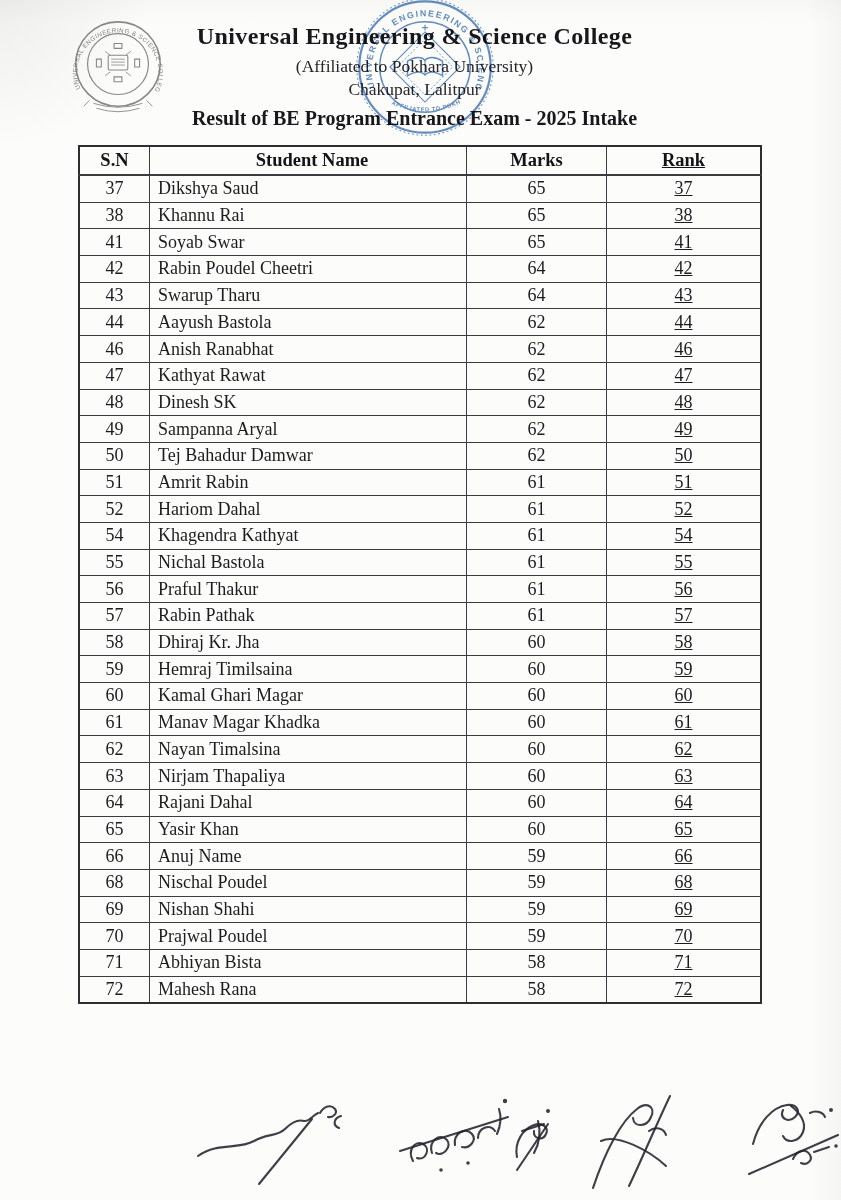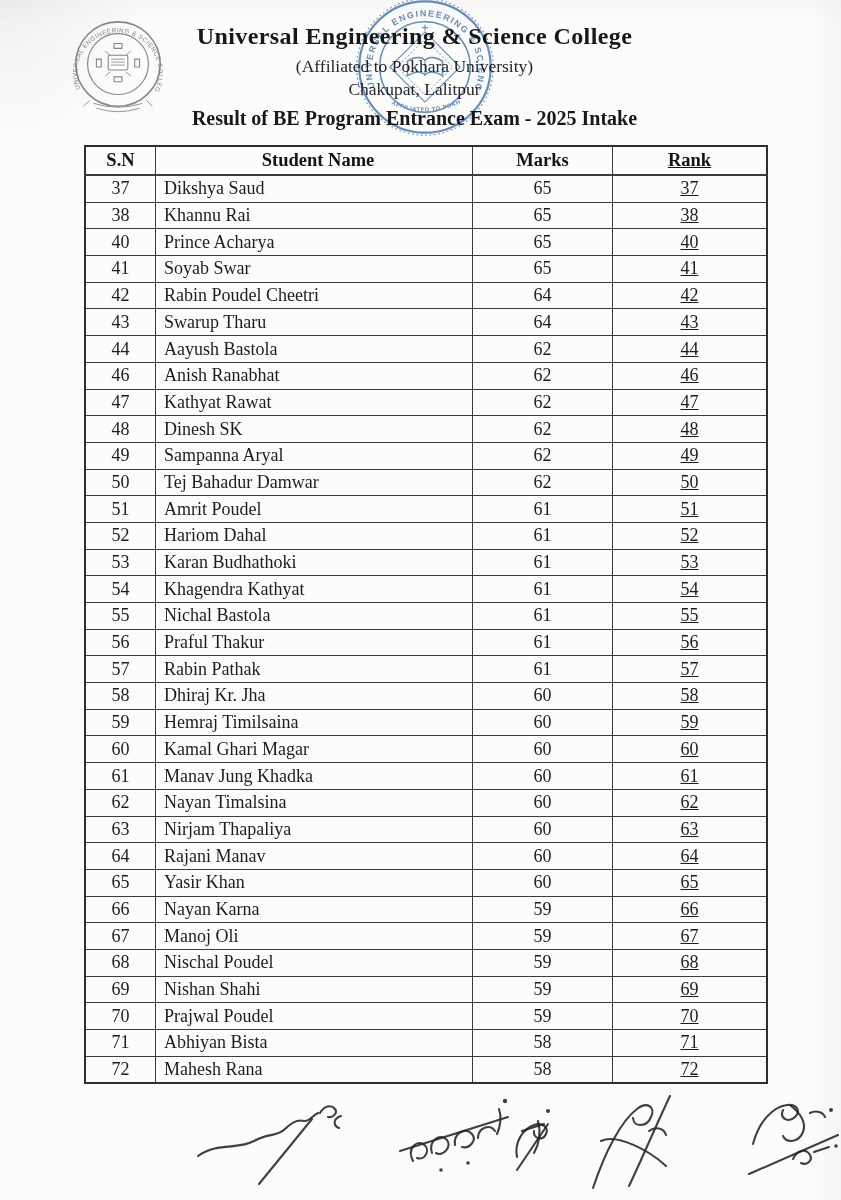--- a/index.html
+++ b/index.html
@@ -31,21 +31,21 @@
   .result-title{font-size:20px;font-weight:bold;margin-top:7px;color:#17171c;}
   
   .logo{position:absolute;left:64px;top:18px;width:108px;height:100px;opacity:.82;}
   
   .stamp{
     position:absolute;left:352px;top:-6px;width:146px;height:146px;
     opacity:.82;mix-blend-mode:multiply;pointer-events:none;
   }
   
   table.results{
-    position:absolute;left:84px;top:145px;
+    position:absolute;left:78px;top:145px;
     width:669px;table-layout:fixed;
     border-collapse:collapse;
     font-size:18px;
   }
   table.results th, table.results td{
     border:1.8px solid #3c3c40;
     padding:0;
     height:25.7px;
     line-height:1.05;
     overflow:hidden;white-space:nowrap;
@@ -146,26 +146,20 @@
     </tr>
 
     <tr>
       <td class="c-sn">38</td>
       <td class="c-name">Khannu Rai</td>
       <td class="c-marks">65</td>
       <td class="c-rank">38</td>
     </tr>
 
 
-    <tr>
-      <td class="c-sn">40</td>
-      <td class="c-name">Prince Acharya</td>
-      <td class="c-marks">65</td>
-      <td class="c-rank">40</td>
-    </tr>
 
     <tr>
       <td class="c-sn">41</td>
       <td class="c-name">Soyab Swar</td>
       <td class="c-marks">65</td>
       <td class="c-rank">41</td>
     </tr>
 
     <tr>
       <td class="c-sn">42</td>
@@ -219,38 +213,32 @@
 
     <tr>
       <td class="c-sn">50</td>
       <td class="c-name">Tej Bahadur Damwar</td>
       <td class="c-marks">62</td>
       <td class="c-rank">50</td>
     </tr>
 
     <tr>
       <td class="c-sn">51</td>
-      <td class="c-name">Amrit Poudel</td>
+      <td class="c-name">Amrit Rabin</td>
       <td class="c-marks">61</td>
       <td class="c-rank">51</td>
     </tr>
 
     <tr>
       <td class="c-sn">52</td>
       <td class="c-name">Hariom Dahal</td>
       <td class="c-marks">61</td>
       <td class="c-rank">52</td>
     </tr>
 
-    <tr>
-      <td class="c-sn">53</td>
-      <td class="c-name">Karan Budhathoki</td>
-      <td class="c-marks">61</td>
-      <td class="c-rank">53</td>
-    </tr>
 
     <tr>
       <td class="c-sn">54</td>
       <td class="c-name">Khagendra Kathyat</td>
       <td class="c-marks">61</td>
       <td class="c-rank">54</td>
     </tr>
 
     <tr>
       <td class="c-sn">55</td>
@@ -289,66 +277,60 @@
 
     <tr>
       <td class="c-sn">60</td>
       <td class="c-name">Kamal Ghari Magar</td>
       <td class="c-marks">60</td>
       <td class="c-rank">60</td>
     </tr>
 
     <tr>
       <td class="c-sn">61</td>
-      <td class="c-name">Manav Jung Khadka</td>
+      <td class="c-name">Manav Magar Khadka</td>
       <td class="c-marks">60</td>
       <td class="c-rank">61</td>
     </tr>
 
     <tr>
       <td class="c-sn">62</td>
       <td class="c-name">Nayan Timalsina</td>
       <td class="c-marks">60</td>
       <td class="c-rank">62</td>
     </tr>
 
     <tr>
       <td class="c-sn">63</td>
       <td class="c-name">Nirjam Thapaliya</td>
       <td class="c-marks">60</td>
       <td class="c-rank">63</td>
     </tr>
 
     <tr>
       <td class="c-sn">64</td>
-      <td class="c-name">Rajani Manav</td>
+      <td class="c-name">Rajani Dahal</td>
       <td class="c-marks">60</td>
       <td class="c-rank">64</td>
     </tr>
 
     <tr>
       <td class="c-sn">65</td>
       <td class="c-name">Yasir Khan</td>
       <td class="c-marks">60</td>
       <td class="c-rank">65</td>
     </tr>
 
     <tr>
       <td class="c-sn">66</td>
-      <td class="c-name">Nayan Karna</td>
+      <td class="c-name">Anuj Name</td>
       <td class="c-marks">59</td>
       <td class="c-rank">66</td>
     </tr>
 
-    <tr>
-      <td class="c-sn">67</td>
-      <td class="c-name">Manoj Oli</td>
-      <td class="c-marks">59</td>
-      <td class="c-rank">67</td>
-    </tr>
 
     <tr>
       <td class="c-sn">68</td>
       <td class="c-name">Nischal Poudel</td>
       <td class="c-marks">59</td>
       <td class="c-rank">68</td>
     </tr>
 
     <tr>
       <td class="c-sn">69</td>

